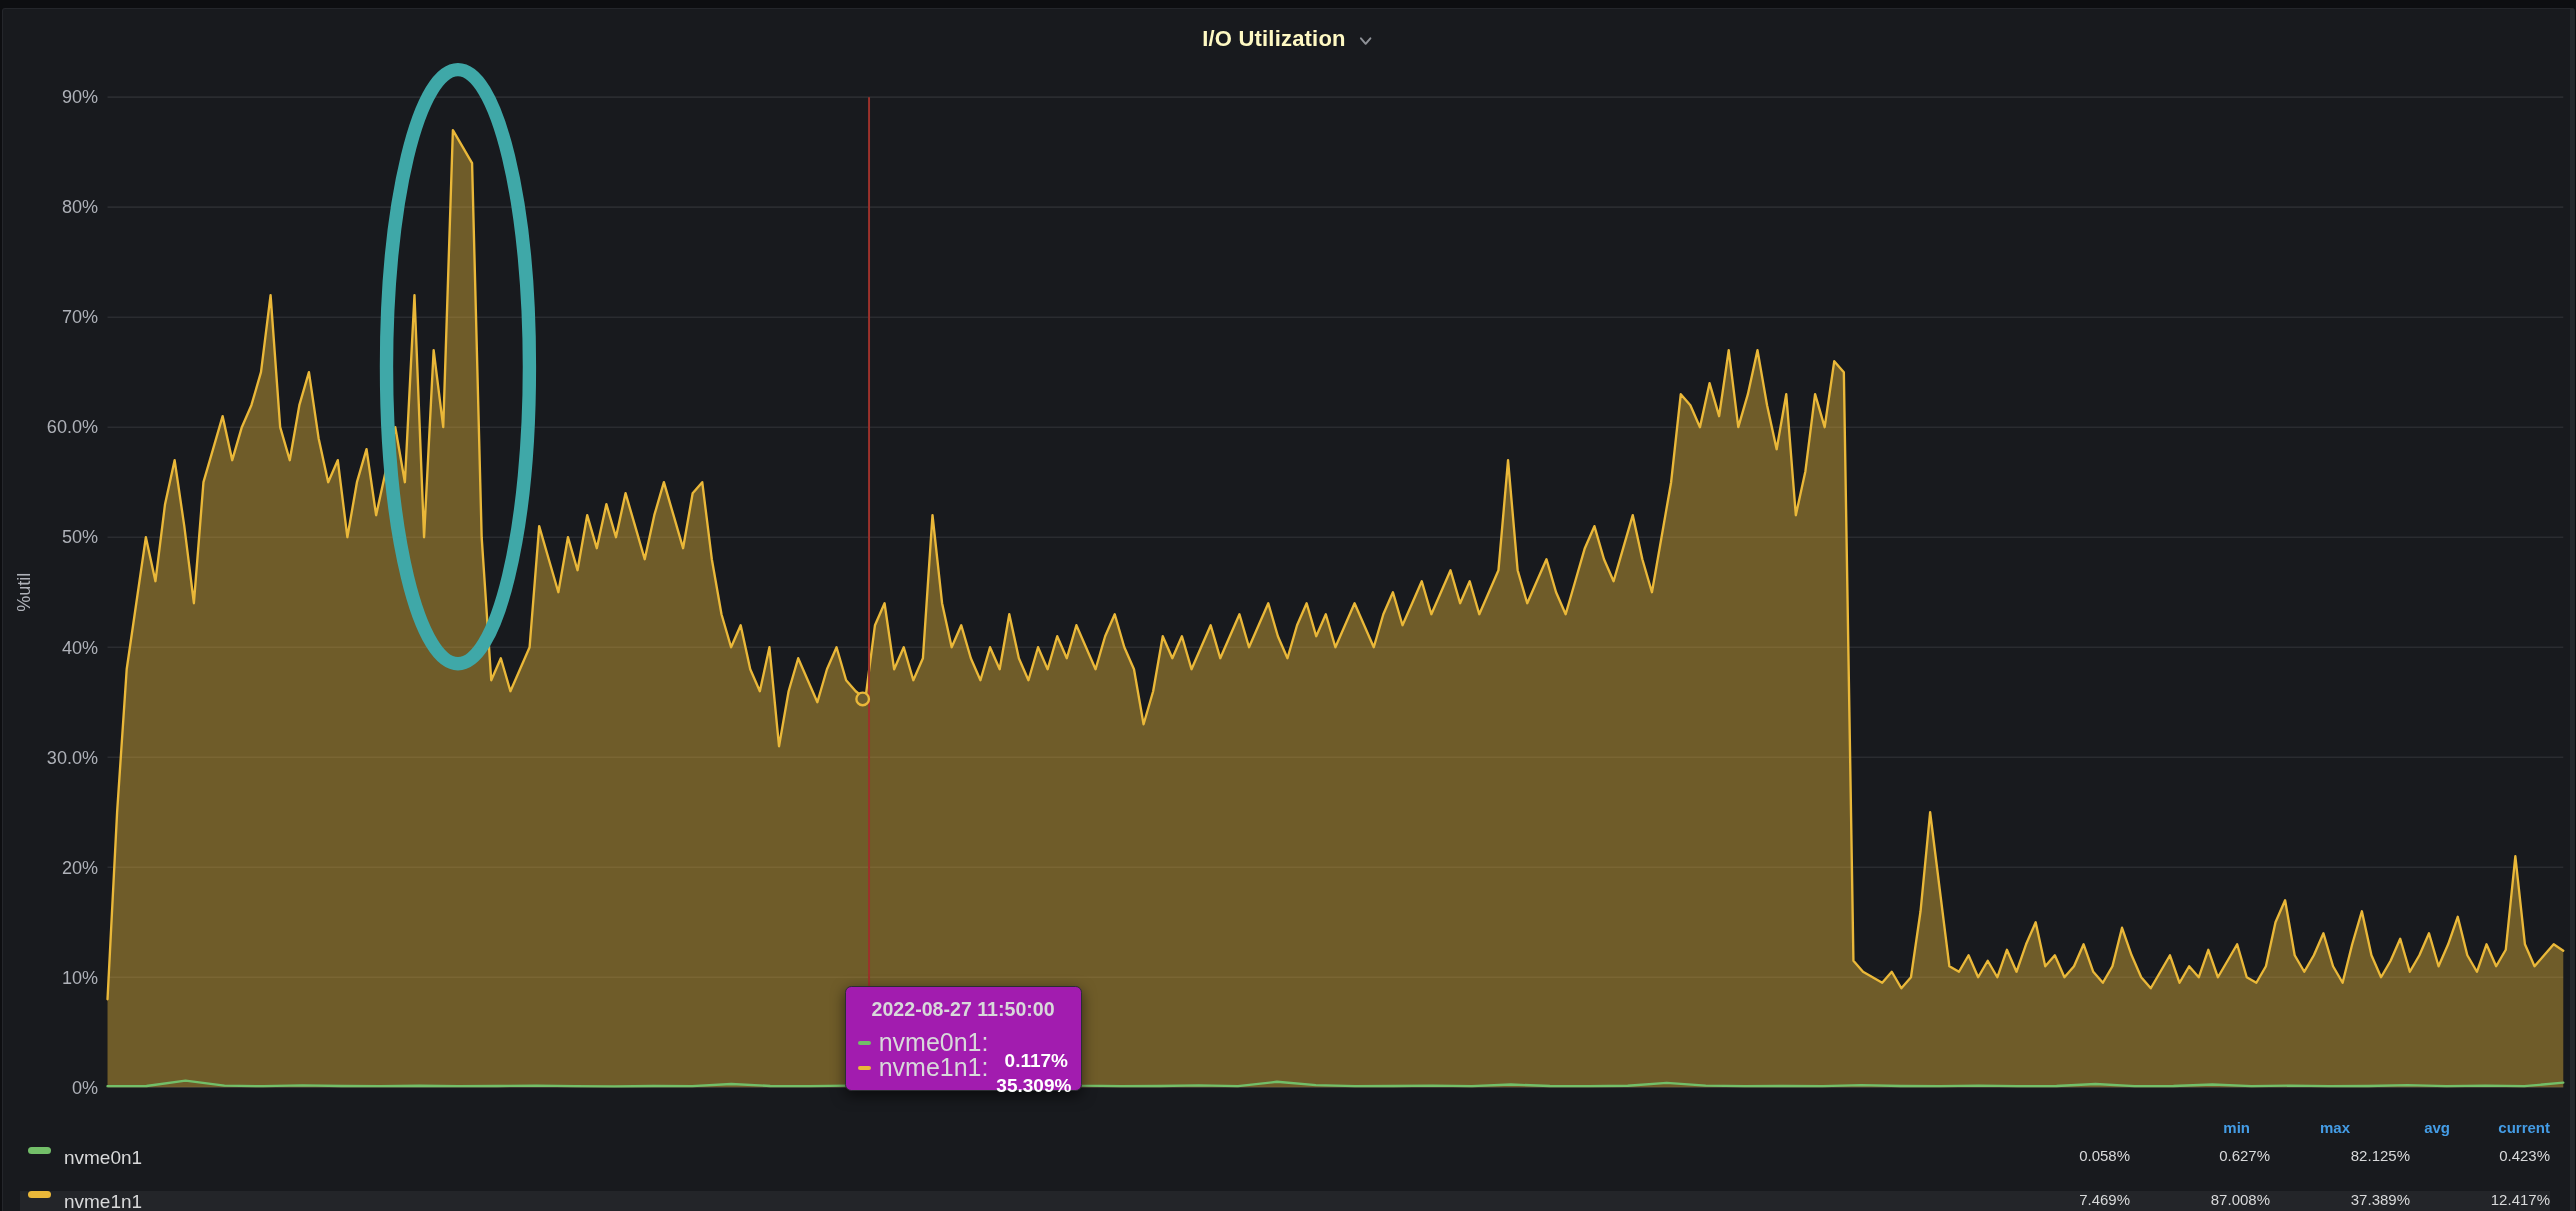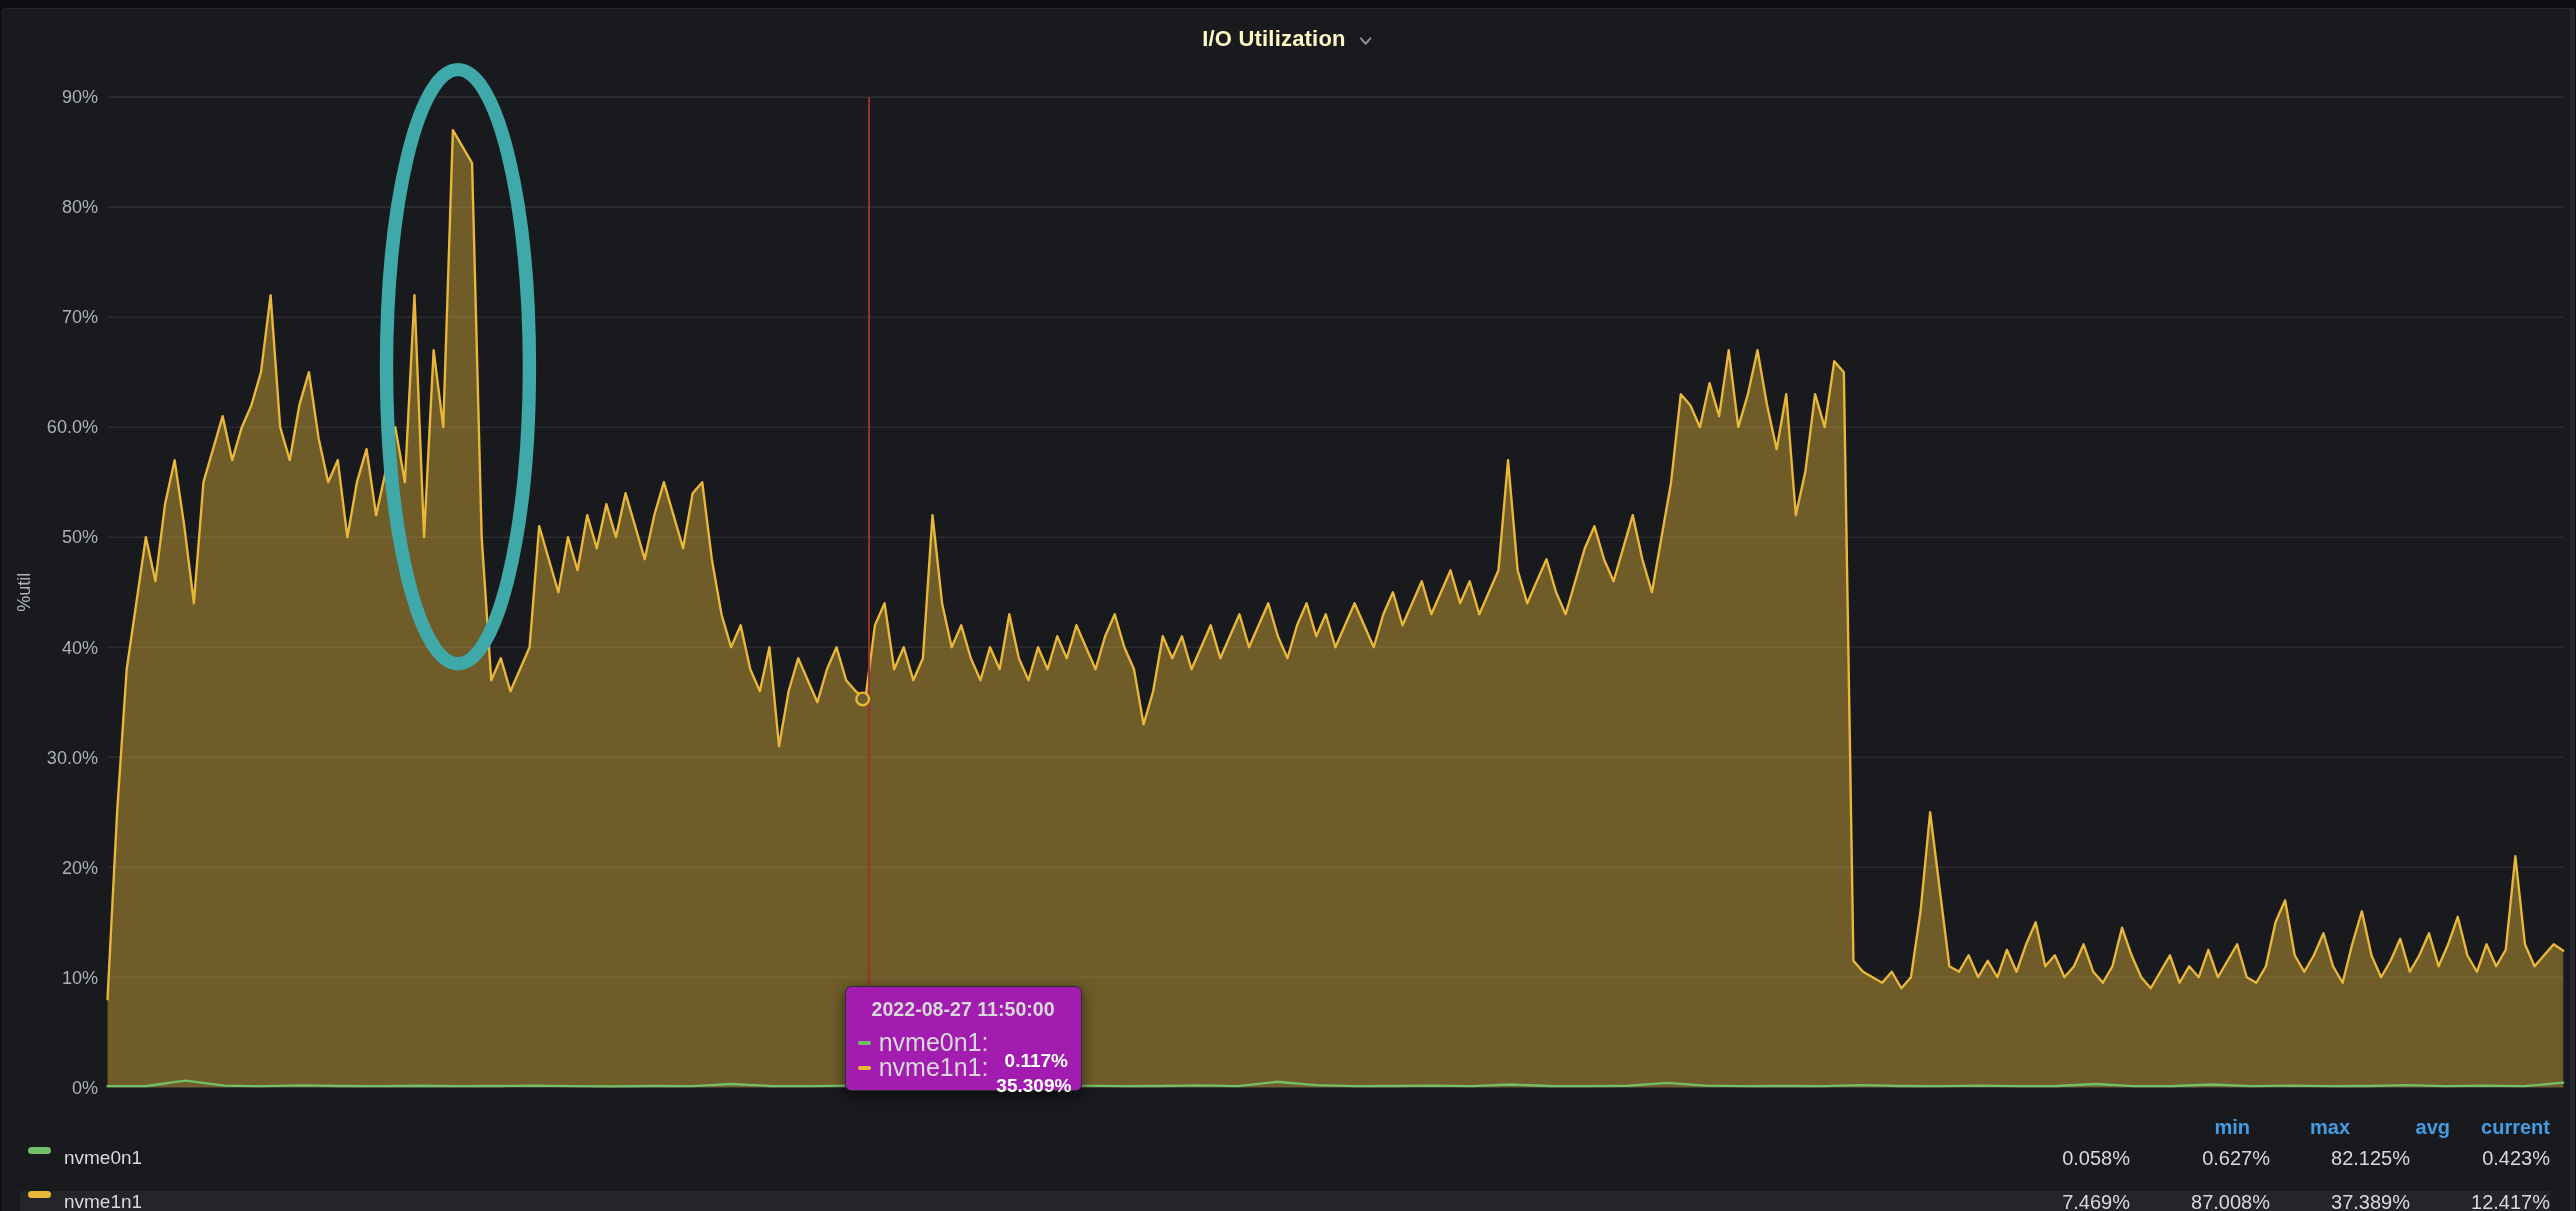--- a/index.html
+++ b/index.html
@@ -25,21 +25,21 @@
   .tooltip-title { color:#d8d9da; font-size:19.6px; font-weight:700; text-align:center; margin-bottom:9.4px; }
   .tooltip-row { display:flex; align-items:center; gap:7.9px; height:25px; }
   .tooltip-swatch { width:12.6px; height:3.9px; border-radius:2.4px; flex:none; }
   .tooltip-name { color:#d8d9da; font-size:25px; }
   .tooltip-value { color:#ffffff; font-size:19px; font-weight:700; margin-left:auto;margin-top:36px; }
 
   
   .legend { position:absolute; left:17.3px; top:1138px; right:23.6px; z-index:2; }
   .legend-headers { position:absolute; top:-33px; left:0; right:0; height:27px;
                     display:flex; justify-content:flex-end; align-items:center; }
-  .stat-cell { width:100px; text-align:right; font-size:20px; }
+  .stat-cell { width:100px; text-align:right; font-size:15px; }
   .legend-headers .stat-cell { color:#449CE5; font-weight:700; }
   .legend-row { display:flex; align-items:flex-start; height:44px; padding-left:7.9px; }
   .legend-row.highlighted { background:rgba(255,255,255,0.05); }
   .legend-swatch { width:23.6px; height:7px; border-radius:3.9px; flex:none; }
   .legend-name { color:#d8d9da; font-size:19px; margin-left:12.6px; cursor:pointer; }
   .legend-stats { margin-left:auto; display:flex;gap:40px; }
   .legend-stats .stat-cell { color:#d8d9da; }
 
   .scrollbar { position:absolute; right:1.6px; top:7.9px; width:4.7px; height:1204px; background:#26282d; border-radius:2.4px; }
 </style>

